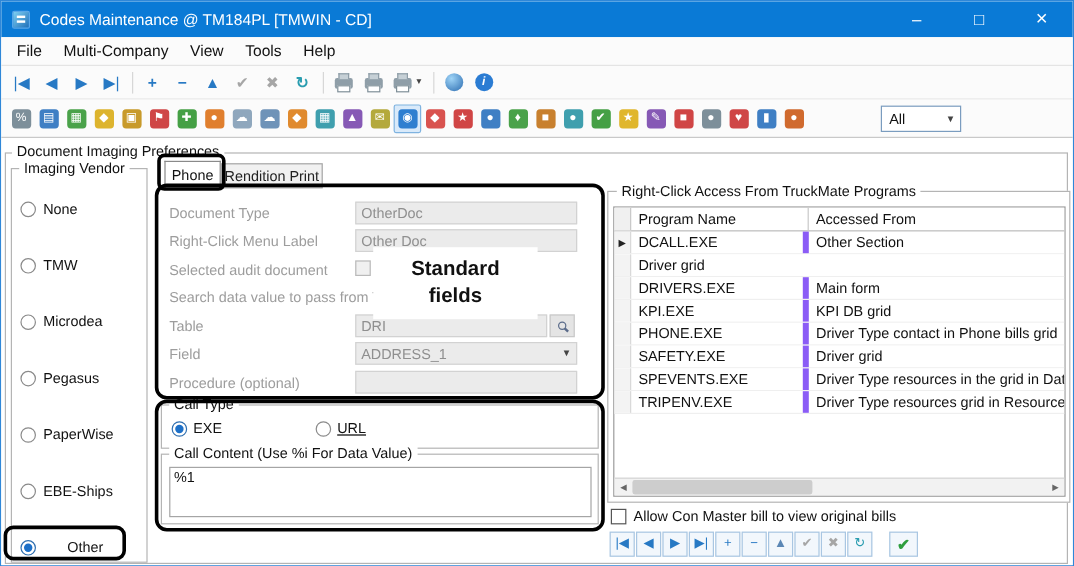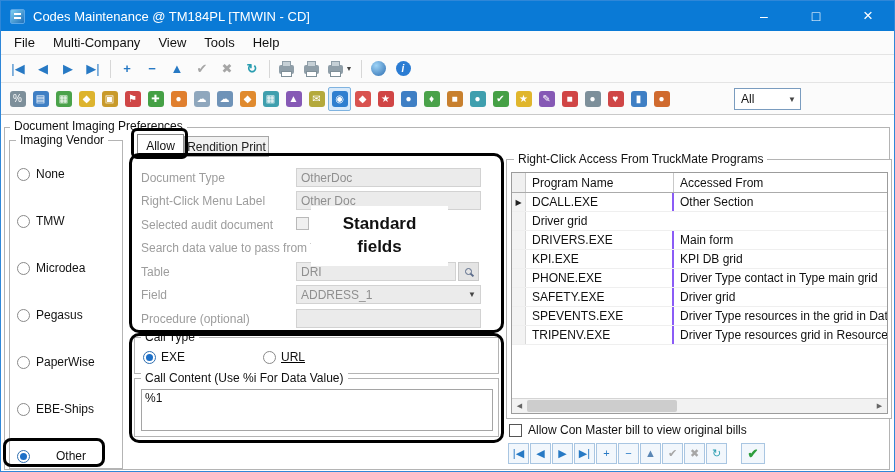--- a/index.html
+++ b/index.html
@@ -73,21 +73,21 @@
   .grid{position:absolute;left:4px;top:12px;width:377px;height:242px;border:1px solid #9c9c9c;background:#fff;overflow:hidden;}
   .ghead{display:flex;height:20px;border-bottom:1px solid #ababab;background:#fff;}
   .ghcell{font-size:12px;color:#111;display:flex;align-items:center;padding-left:6px;border-right:1px solid #c9c9c9;}
   .ghmark{width:14px;background:#f0f0f0;flex:none;padding-left:0;}
   .ghname{width:148px;flex:none;}
   .ghacc{flex:1;border-right:none;}
   .grow{display:flex;height:19px;border-bottom:1px solid #efefef;background:#fff;}
   .gmark{width:14px;background:#f3f3f3;border-right:1px solid #d9d9d9;display:flex;align-items:center;justify-content:center;flex:none;}
   .marker-arrow{font-size:8px;color:#222;}
   .gcell{font-size:12px;color:#111;display:flex;align-items:center;padding-left:6px;white-space:nowrap;overflow:hidden;}
-  .gname{width:148px;border-right:2px solid #8b5cf6;flex:none;}
+  .gname{width:148px;border-right:5px solid #8b5cf6;flex:none;}
   .gacc{flex:1;}
   .hscroll{position:absolute;left:0;right:0;bottom:0;height:15px;background:#f2f2f2;border-top:1px solid #d4d4d4;display:flex;align-items:center;}
   .hs-btn{width:15px;height:14px;display:flex;align-items:center;justify-content:center;font-size:7px;color:#666;flex:none;}
   .hs-track{flex:1;height:100%;position:relative;}
   .hs-thumb{position:absolute;left:0;top:1px;width:150px;height:12px;background:#cdcdcd;border-radius:2px;}
   
   .allow-row{position:absolute;left:508px;top:308px;display:flex;align-items:center;}
   .check{width:13px;height:13px;border:1px solid #555;background:#fff;flex:none;}
   .allow-label{font-size:12px;color:#111;margin-left:6px;white-space:nowrap;}
   .bottomnav{position:absolute;left:507px;top:328px;display:flex;}
@@ -307,21 +307,21 @@
         <div class="vendor-item" style="top: 260px;">
           <span class="radio"></span>
           <span class="vlabel">EBE-Ships</span>
         </div>
         <div class="vendor-item" style="top: 307px; gap: 20px;">
           <span class="radio sel"></span>
           <span class="vlabel">Other</span>
         </div>
       </div>
 
-    <div class="tab active">Allow</div>
+    <div class="tab active">Phone</div>
     <div class="tab inactive">Rendition Print</div>
 
     <div class="flabel" style="top:56px;">Document Type</div>
     <input class="dis-input" style="left: 295px; top: 53px; width: 185px;" readonly="" value="OtherDoc">
 
     <div class="flabel" style="top:79px;">Right-Click Menu Label</div>
     <input class="dis-input" style="left: 295px; top: 76px; width: 185px;" readonly="" value="Other Doc">
 
     <div class="flabel" style="top:103px;">Selected audit document</div>
     <div class="dis-check"></div>
@@ -386,21 +386,21 @@
               <div class="gcell gacc">Main form</div>
             </div>
             <div class="grow">
               <div class="gmark"></div>
               <div class="gcell gname">KPI.EXE</div>
               <div class="gcell gacc">KPI DB grid</div>
             </div>
             <div class="grow">
               <div class="gmark"></div>
               <div class="gcell gname">PHONE.EXE</div>
-              <div class="gcell gacc">Driver Type contact in Type main grid</div>
+              <div class="gcell gacc">Driver Type contact in Phone bills grid</div>
             </div>
             <div class="grow">
               <div class="gmark"></div>
               <div class="gcell gname">SAFETY.EXE</div>
               <div class="gcell gacc">Driver grid</div>
             </div>
             <div class="grow">
               <div class="gmark"></div>
               <div class="gcell gname">SPEVENTS.EXE</div>
               <div class="gcell gacc">Driver Type resources in the grid in Data B</div>

